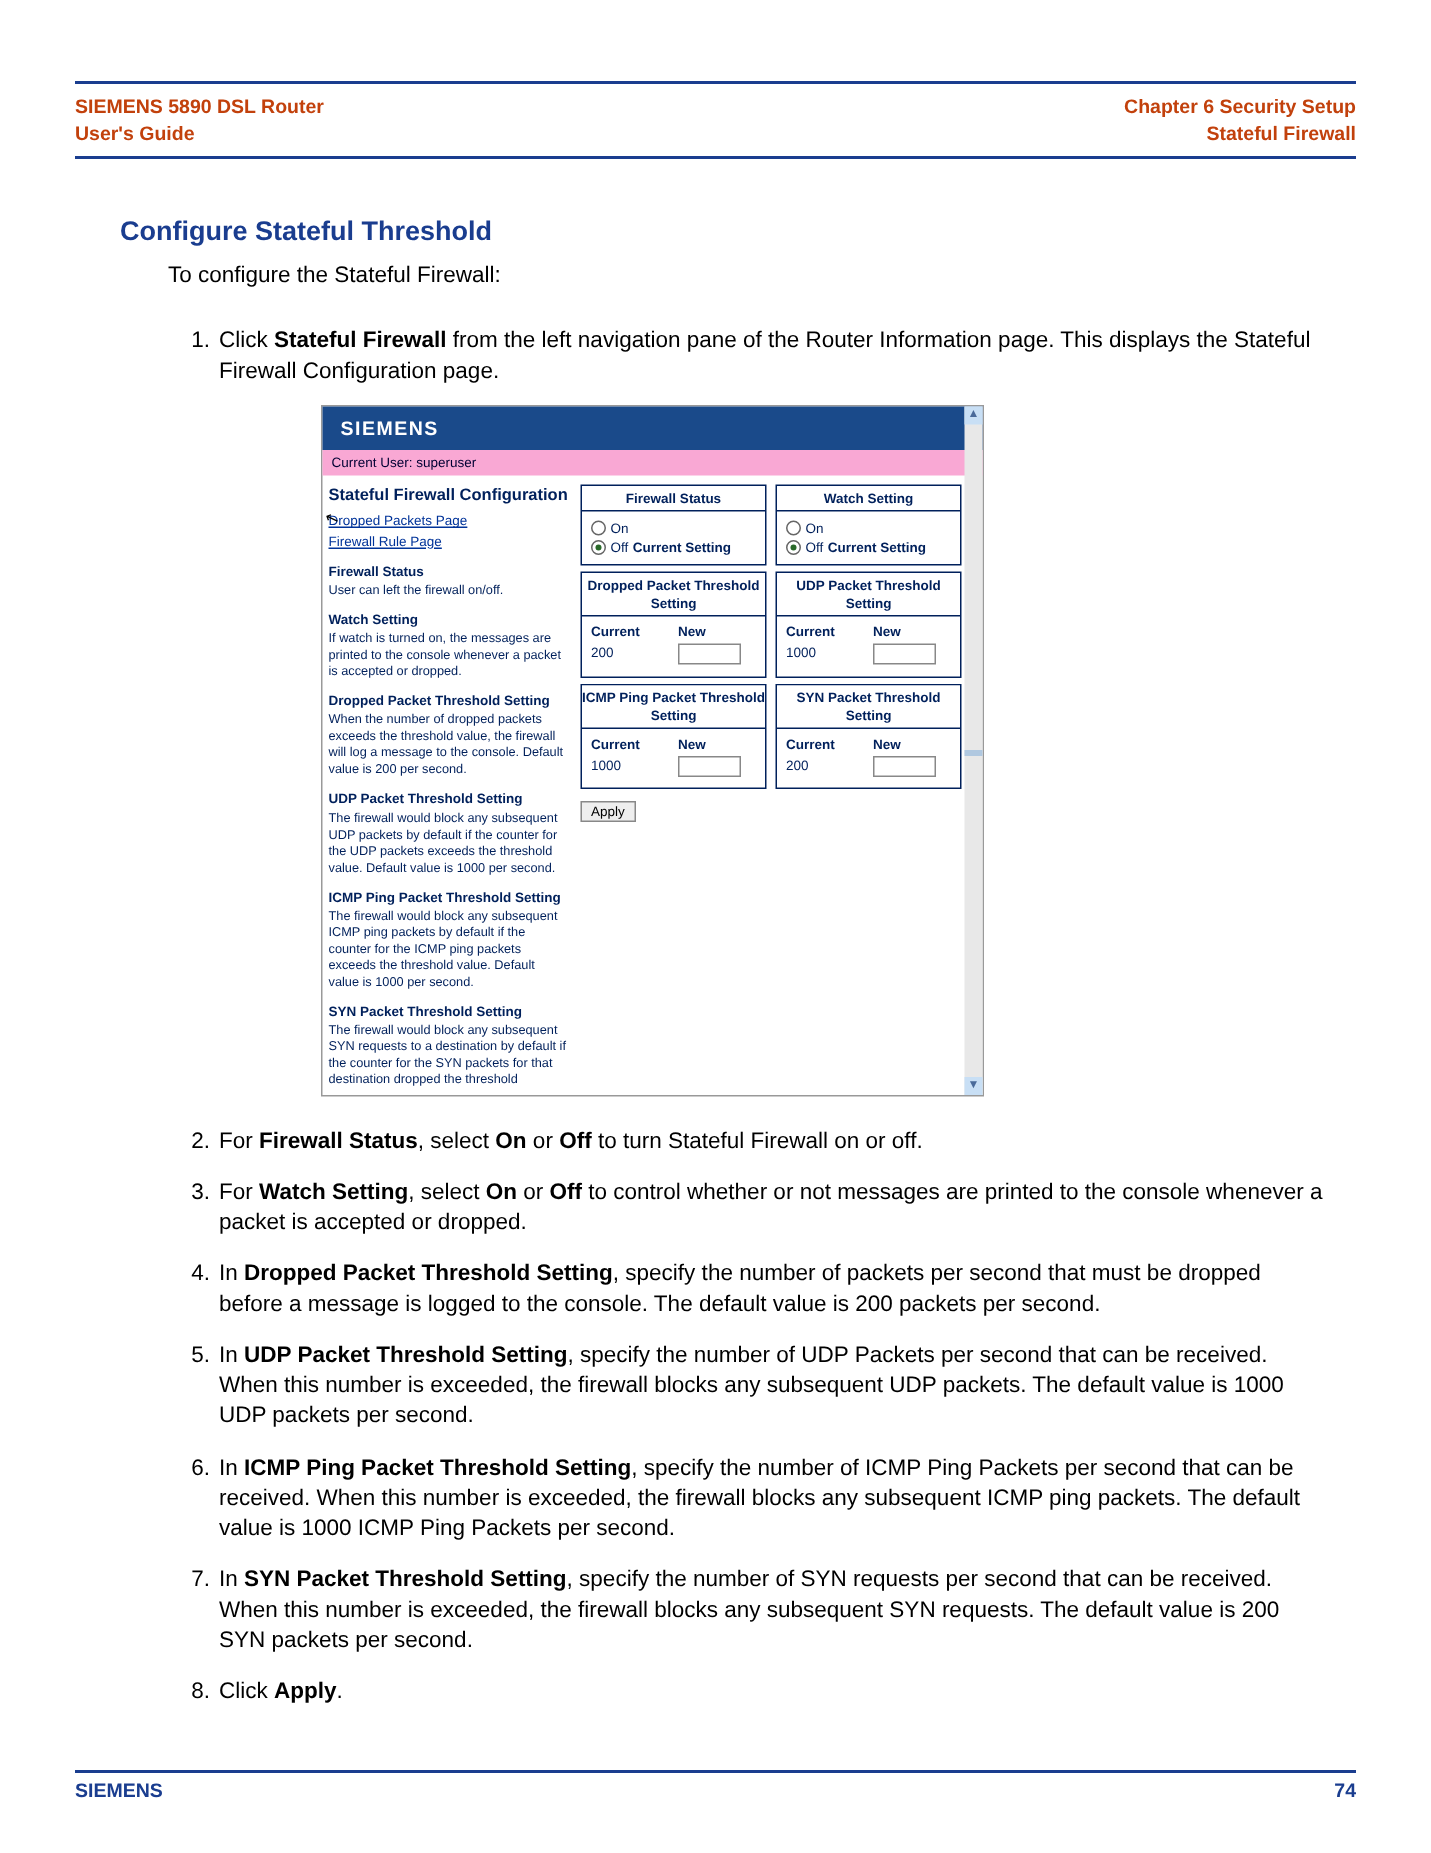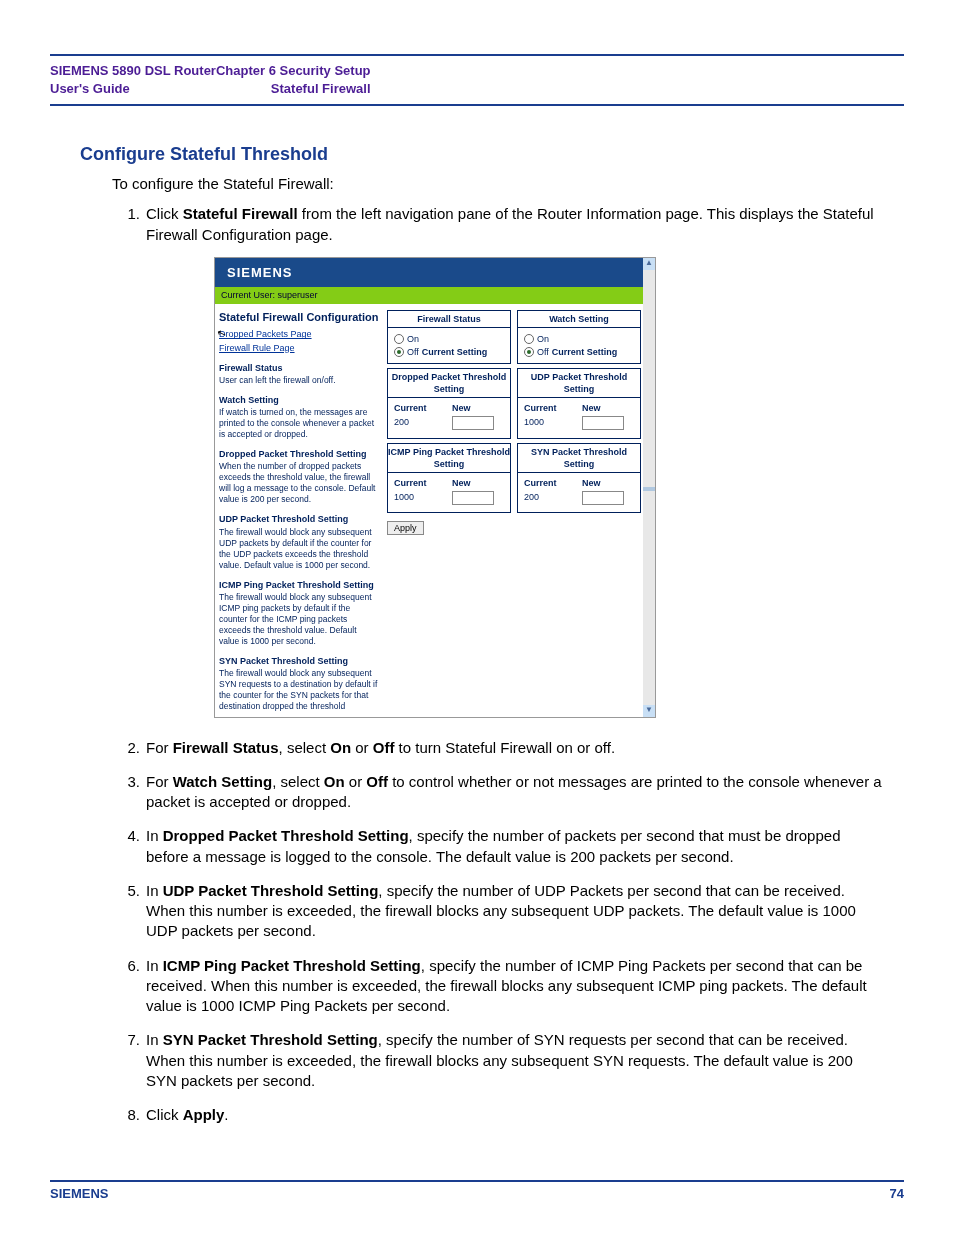--- a/index.html
+++ b/index.html
@@ -1,33 +1,33 @@
 <!DOCTYPE html>
 <html><head>
 <meta charset="utf-8">
 <style>
 body{margin:0;font-family:Arial,Helvetica,sans-serif;background:#fff;color:#000}
 .page{width:954px;height:1235px;position:relative;box-sizing:border-box;padding:54px 50px 40px 50px}
 .hr{border:none;border-top:2px solid #1a3d8f;margin:0 0 6px 0}
-.header{display:flex;font-size:13px;font-weight:bold;color:#4c1d95;line-height:1.4}
+.header{display:flex;justify-content:space-between;font-size:13px;font-weight:bold;color:#c2410c;line-height:1.4}
 .header .right{text-align:right}
 .hr2{border:none;border-top:2px solid #1a3d8f;margin:6px 0 0 0}
 .section-title{color:#1a3d8f;font-size:18px;font-weight:bold;margin:38px 0 10px 30px}
-.intro{margin:10px 0 12px 62px;font-size:15px}
+.intro{margin:10px 0 25px 62px;font-size:15px}
 ol.steps{margin:0 20px 0 62px;padding:0;list-style:none;font-size:15px;counter-reset:step}
 ol.steps>li{counter-increment:step;margin:0 0 14px 0;position:relative;padding-left:34px;line-height:1.35}
 ol.steps>li::before{content:counter(step)".";position:absolute;left:0;top:0;width:28px;text-align:right}
 ol.steps b{font-weight:bold}
 .screenshot{margin:12px 0 20px 68px;width:440px;border:1px solid #999;font-size:9px;background:#fff;position:relative}
 .scrollbar{position:absolute;right:0;top:0;bottom:0;width:12px;background:#e8e8e8}
 .scroll-up{position:absolute;top:0;right:0;width:12px;height:12px;background:#c8dff5;color:#4a6a9a;display:flex;align-items:center;justify-content:center;font-size:8px}
 .scroll-down{position:absolute;bottom:0;right:0;width:12px;height:12px;background:#c8dff5;color:#4a6a9a;display:flex;align-items:center;justify-content:center;font-size:8px}
 .track-mark{position:absolute;right:0;width:12px;height:4px;background:#b0c8e0}
 .brand{background:#1a4a8a;color:#fff;font-weight:bold;font-size:13px;padding:6px 12px;letter-spacing:1px}
-.user{background:#84cc16;color:#003;padding:2px 6px;font-size:9px}
+.user{background:#f9a8d4;color:#003;padding:2px 6px;font-size:9px}
 .ss-body{display:flex}
 .sidepane{width:160px;padding:4px 6px 4px 4px;color:#00205b}
 .side-title{color:#00205b;font-weight:bold;font-size:11px;margin:2px 0 4px 0}
 .side-link{color:#003399;text-decoration:underline;font-size:9px;margin:1px 0;cursor:pointer}
 .side-head{font-weight:bold;font-size:9px;margin:8px 0 1px 0;color:#00205b}
 .side-text{font-size:8.5px;color:#00205b;line-height:1.3}
 .config{flex:1;padding:6px 14px 6px 2px}
 .grid2{display:flex;gap:6px;margin-bottom:4px}
 .panel{flex:1;border:1px solid #00205b}
 .panel-h{background:#fff;color:#00205b;font-weight:bold;font-size:9px;text-align:center;padding:2px 0;border-bottom:1px solid #00205b}

